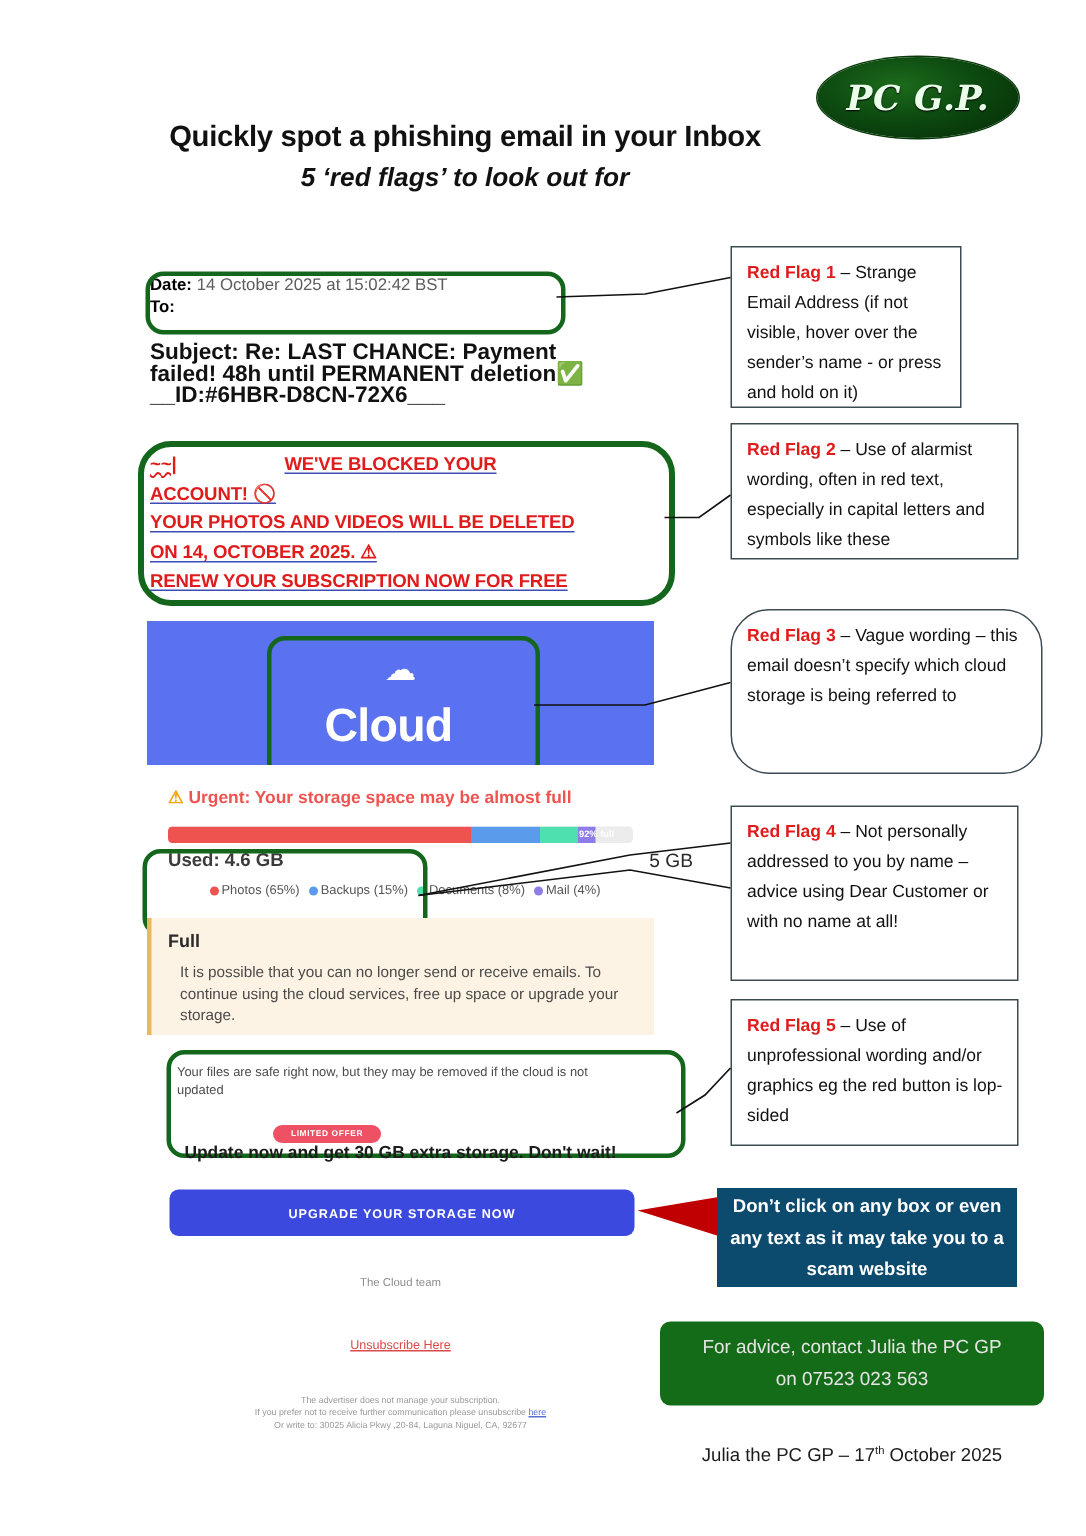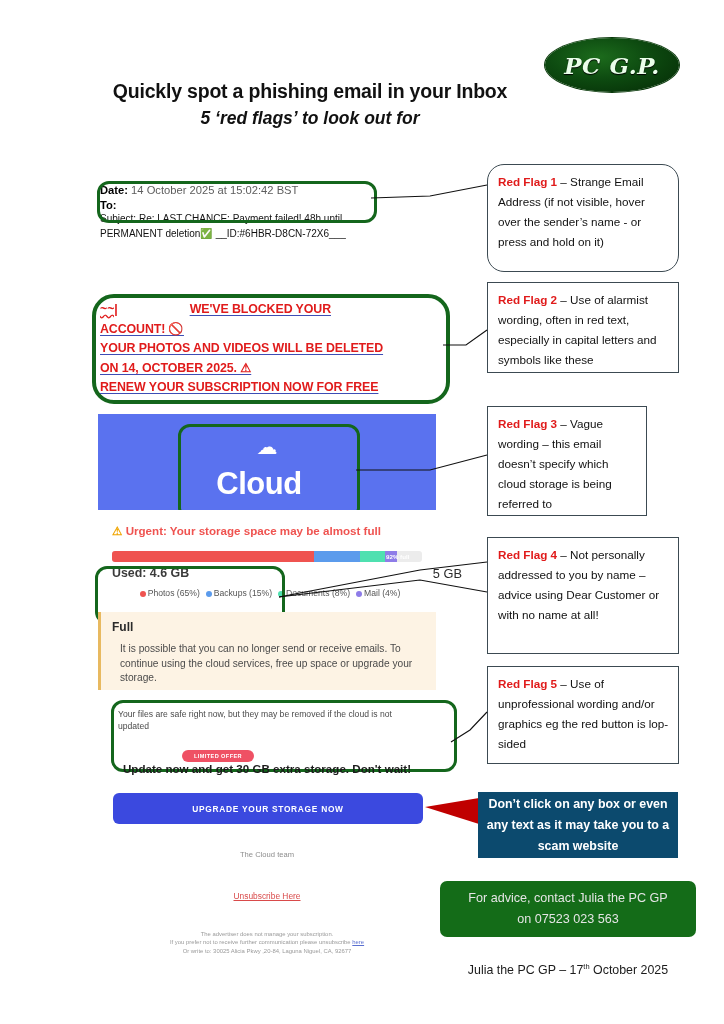--- a/index.html
+++ b/index.html
@@ -29,21 +29,21 @@
   }
 
   
   #title1{left:0;top:80px;width:620px;text-align:center;font-size:19.5px;font-weight:bold;letter-spacing:-.2px;}
   #title2{left:0;top:108px;width:620px;text-align:center;font-size:17.5px;font-weight:bold;font-style:italic;}
   .hdr-line{font-size:11.2px;line-height:14.5px;color:#000;}
   .hdr-line b{font-weight:bold;}
   #hdr{left:100px;top:183px;width:300px;}
   #hdr .from{font-size:11.6px;line-height:15px;}
   #hdr .dim{color:#5d5d5d;font-weight:normal;}
-  #hdr .subj{font-weight:normal;font-size:10px;line-height:14.6px;}
+  #hdr .subj{font-weight:bold;font-size:15px;line-height:14.6px;margin-top:16px;}
 
   
   .hl{border:3.5px solid #14661c;border-radius:12px;pointer-events:none;}
 
   
   #alarm{
     left:92px;top:294px;width:350px;height:102px;
     border:4px solid #14661c;border-radius:22px;background:#fff;
   }
   #alarm-text{
@@ -107,23 +107,23 @@
   #hl-legend{left:95px;top:566px;width:184px;height:52px;}
   #hl-safe{left:111px;top:700px;width:340px;height:66px;}
 
   
   .flag{
     border:1.4px solid #3c4a52;background:#fff;
     font-size:11.7px;line-height:20px;color:#111;
     padding:7px 9px 8px 10px;box-sizing:border-box;
   }
   .flag b{color:#e01b1b;font-weight:bold;}
-  #flag1{left:487px;top:164px;width:192px;height:108px;border-radius:17px;}
+  #flag1{left:487px;top:164px;width:154px;height:108px;}
   #flag2{left:487px;top:282px;width:192px;height:91px;}
-  #flag3{left:487px;top:406px;width:160px;height:110px;}
+  #flag3{left:487px;top:406px;width:208px;height:110px;border-radius:26px;}
   #flag4{left:487px;top:537px;width:192px;height:117px;}
   #flag5{left:487px;top:666px;width:192px;height:98px;}
 
   
   #warn{
     left:478px;top:792px;width:200px;height:66px;background:#0c4a6e;
     color:#fff;font-size:12.4px;font-weight:bold;line-height:21px;text-align:center;
     display:flex;align-items:center;justify-content:center;padding:0 8px;box-sizing:border-box;
   }
   #warn-tail{

